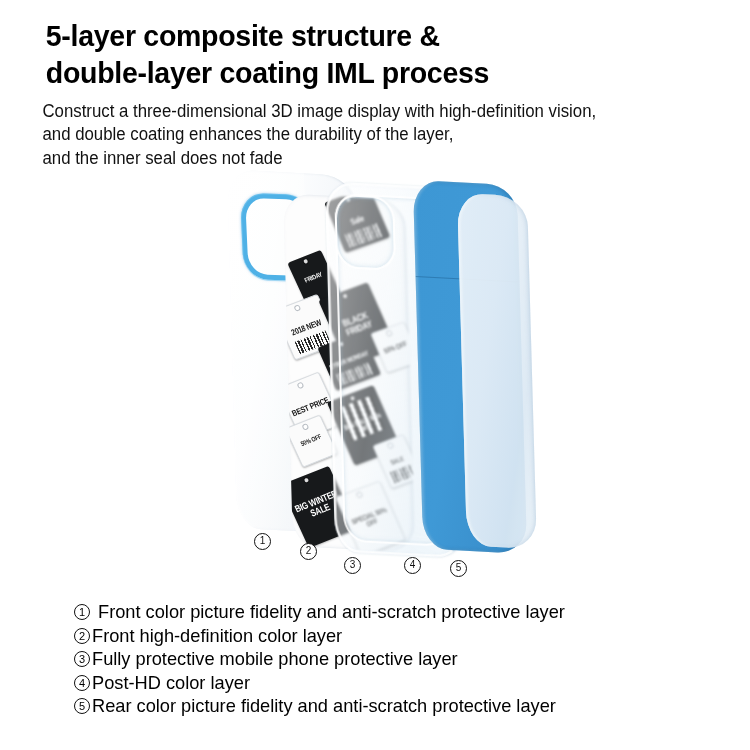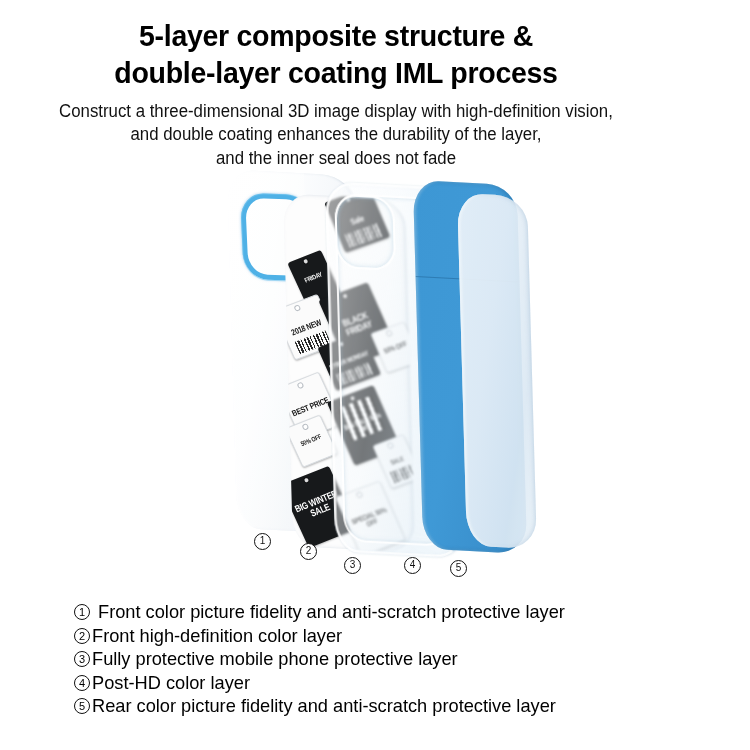--- a/index.html
+++ b/index.html
@@ -4,21 +4,21 @@
 <style>
   html,body{margin:0;padding:0;}
   body{
     width:750px;height:750px;background:#ffffff;
     font-family:"Liberation Sans","DejaVu Sans",sans-serif;
     color:#000;overflow:hidden;position:relative;
   }
   #page{position:absolute;inset:0;width:750px;height:750px;}
 
   
-  .header{position:absolute;left:0;top:0;width:672px;text-align:center;}
+  .header{position:absolute;left:0;top:0;width:672px;padding-left:29px;}
   .title{
     font-size:30px;font-weight:bold;line-height:1.22;
     letter-spacing:-0.3px;color:#000;padding-top:18px;
     transform:scaleX(0.95);transform-origin:center top;
   }
   .title .t-line{display:block;white-space:nowrap;}
   .subtitle{
     margin-top:9px;font-size:17.5px;font-weight:normal;
     line-height:1.33;color:#111;
     transform:scaleX(0.96);transform-origin:center top;

